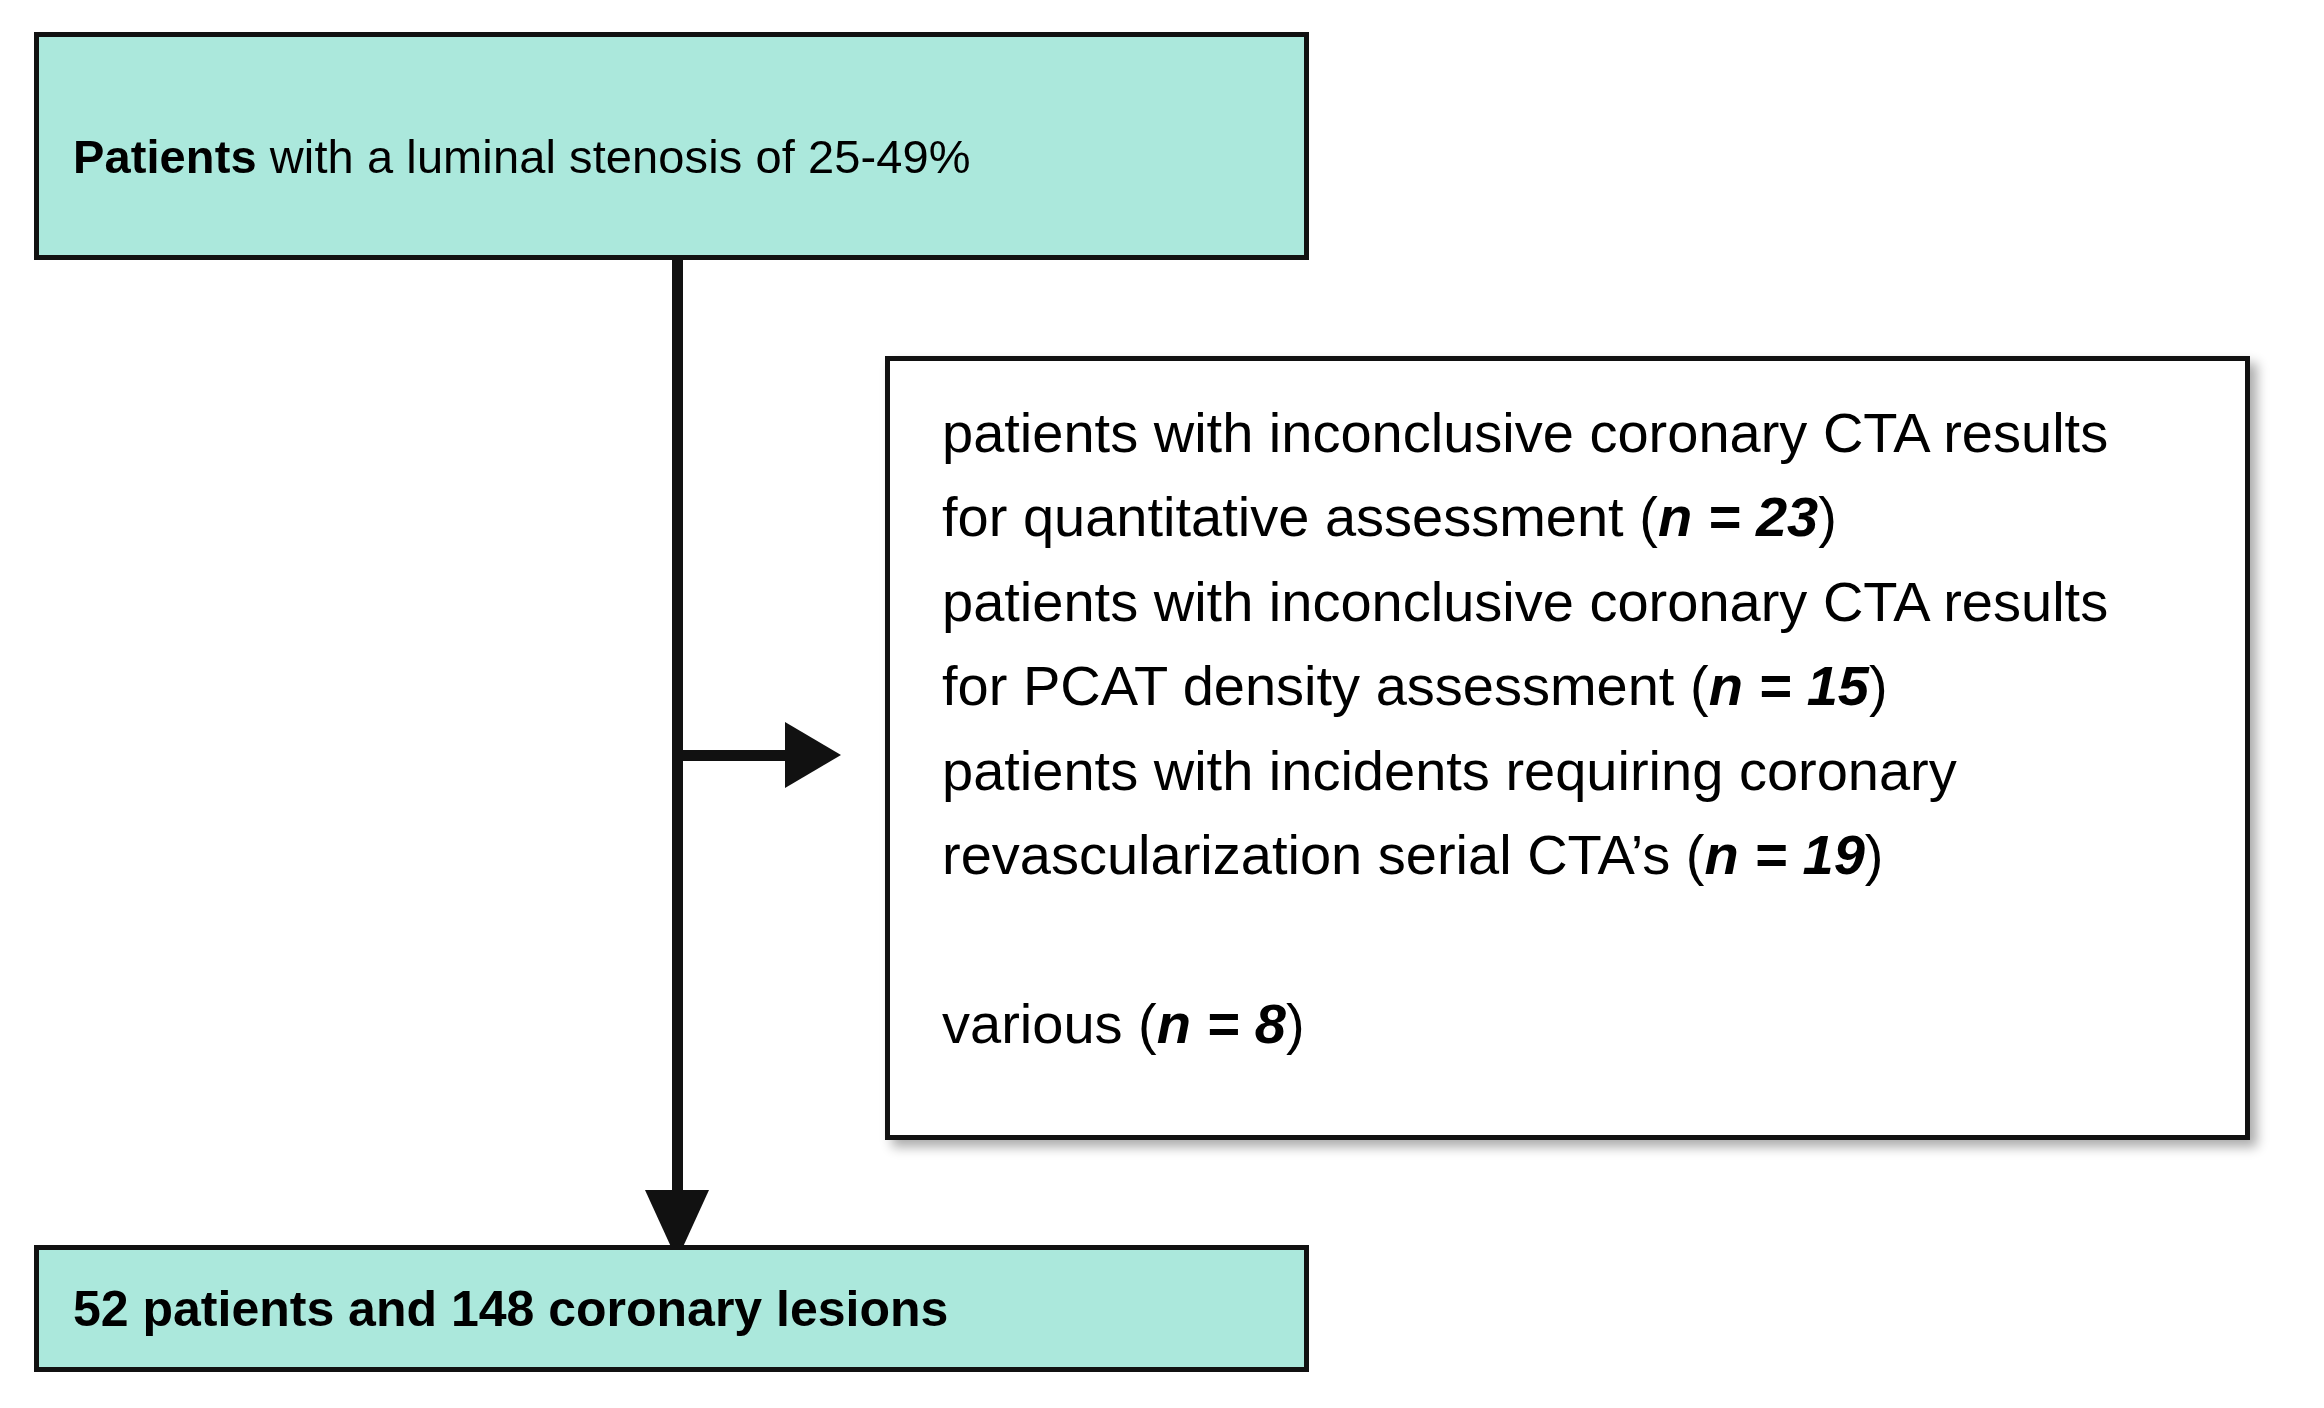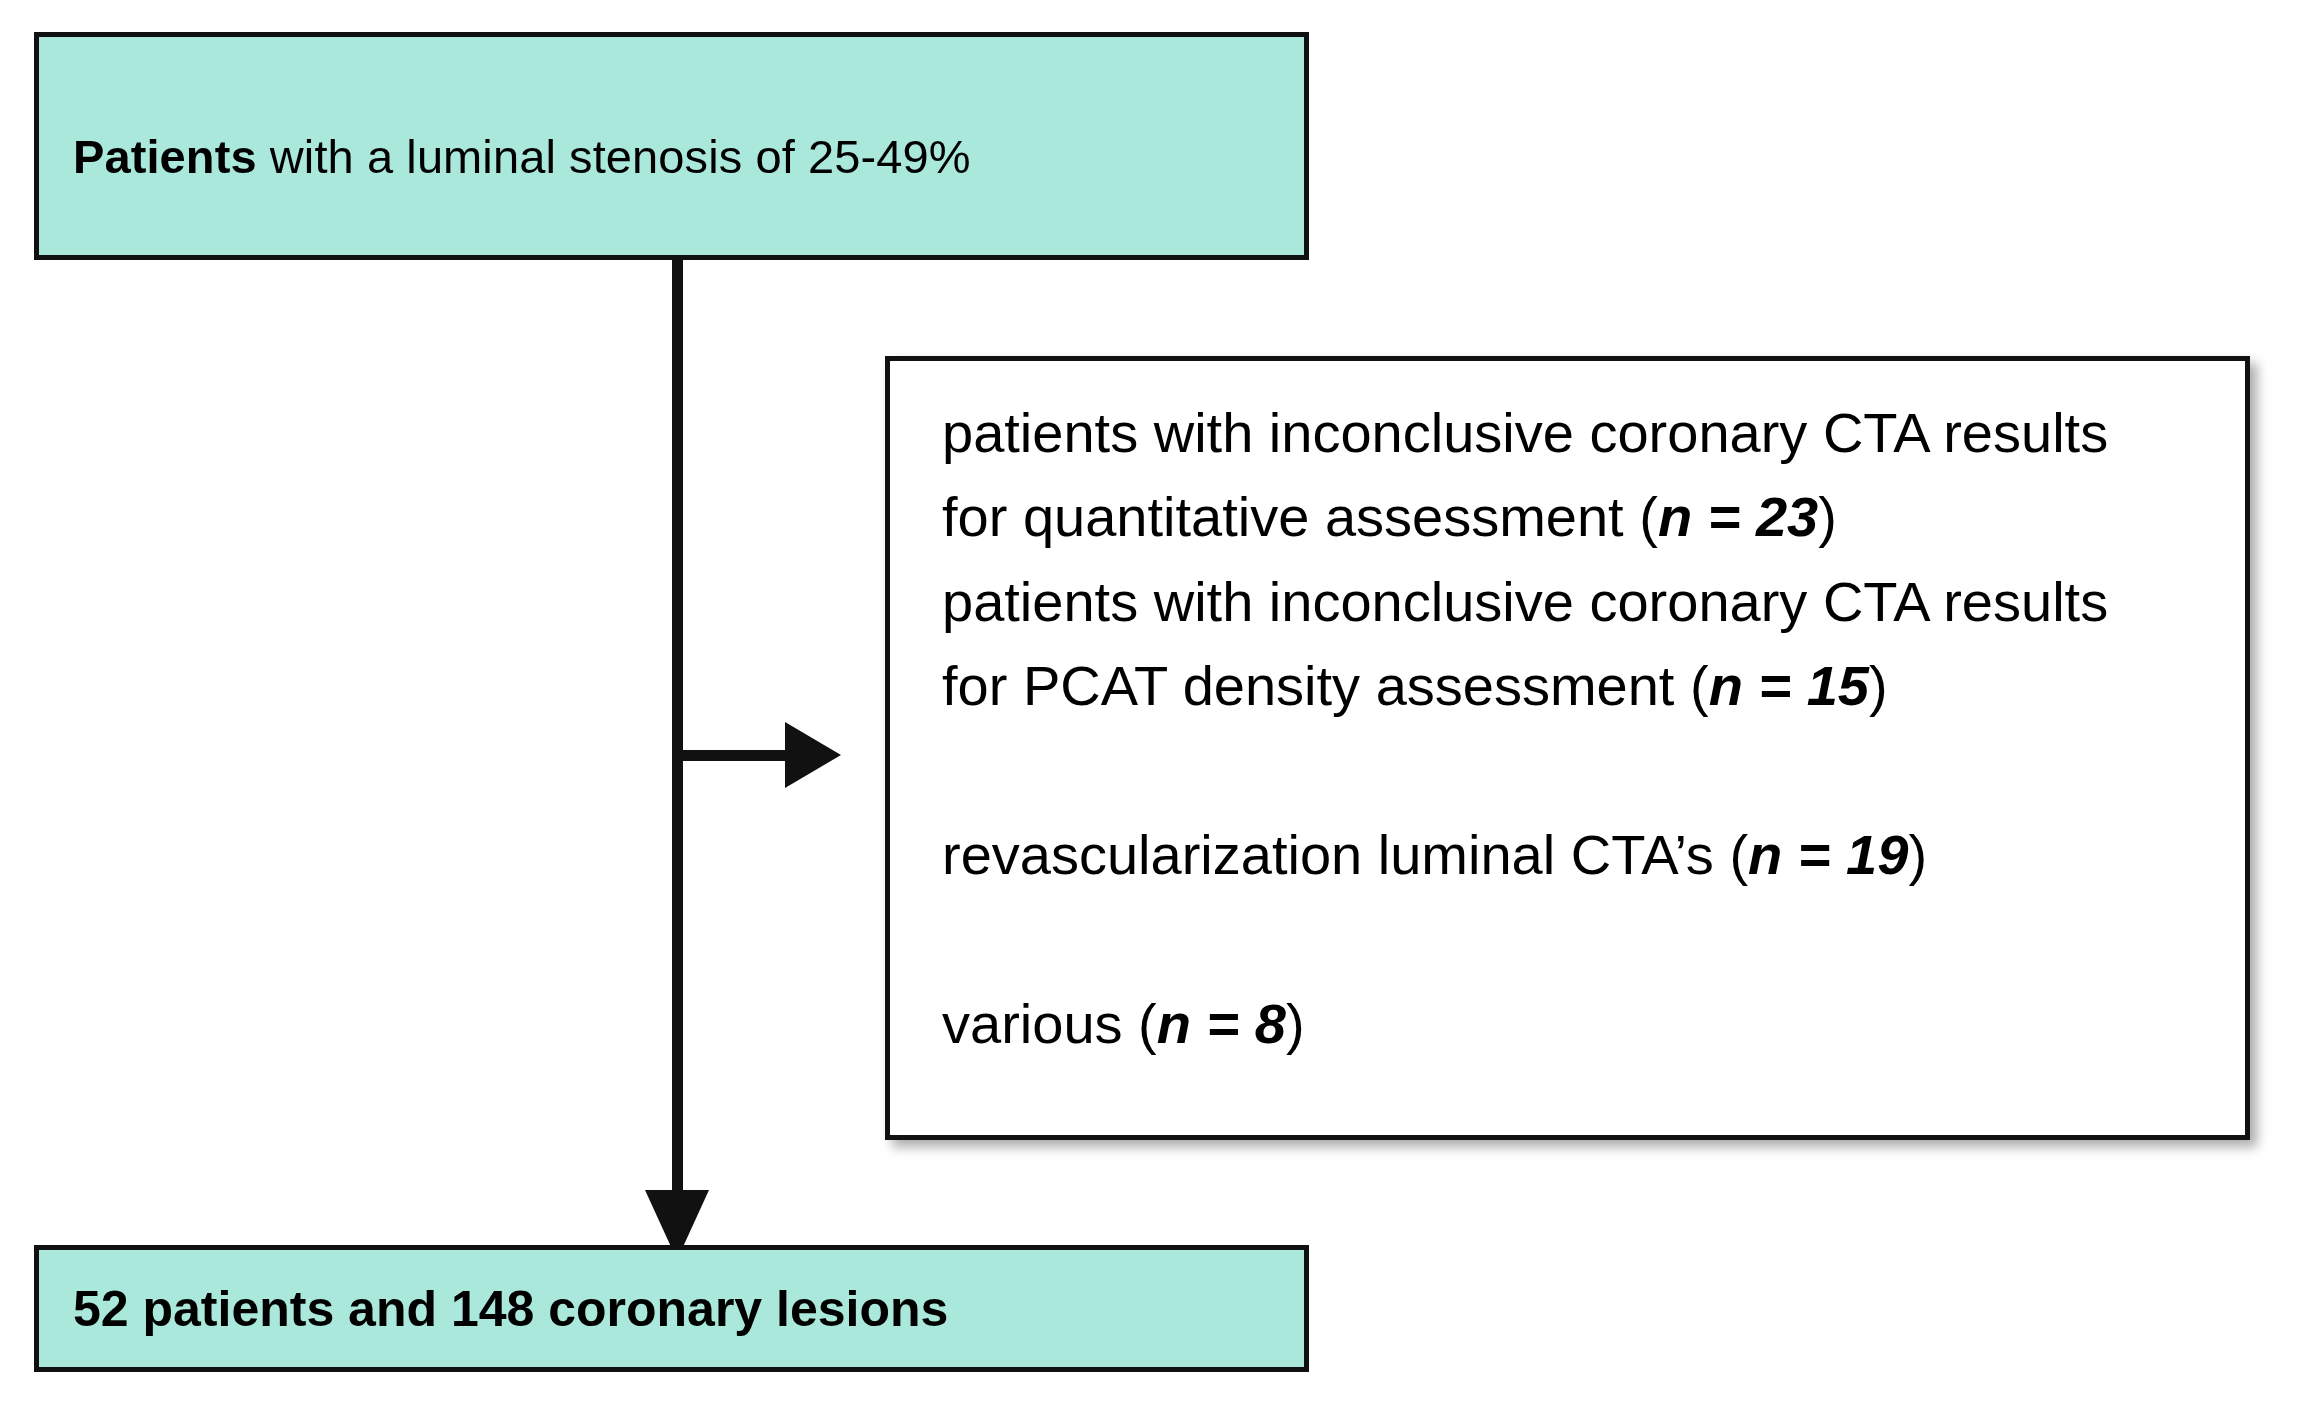--- a/index.html
+++ b/index.html
@@ -133,21 +133,21 @@
   <div class="conn" id="hline"></div>
   <div id="arrow-right"></div>
   <div id="arrow-down"></div>
 
   <div class="node node-white" id="box-exclusions">
 
     <p class="body-block"><span>patients with inconclusive coronary CTA results</span><br><span>for quantitative assessment (</span><span class="n-ital">n = 23</span><span>)</span></p>
 
     <p class="body-block"><span>patients with inconclusive coronary CTA results</span><br><span>for PCAT density assessment (</span><span class="n-ital">n = 15</span><span>)</span></p>
 
-    <p class="body-block"><br><span>revascularization luminal CTA’s (</span><span class="n-ital">n = 19</span><span>)</span></p>
+    <p class="body-block"><span>patients with incidents requiring coronary</span><br><span>revascularization serial CTA’s (</span><span class="n-ital">n = 19</span><span>)</span></p>
 
     <p class="body-block"><br><span>various (</span><span class="n-ital">n = 8</span><span>)</span></p>
 
   </div>
 
   <div class="node node-teal" id="box-bottom">
     <div class="big-bold">52 patients and 148 coronary lesions</div>
   </div>
 
 </div>

